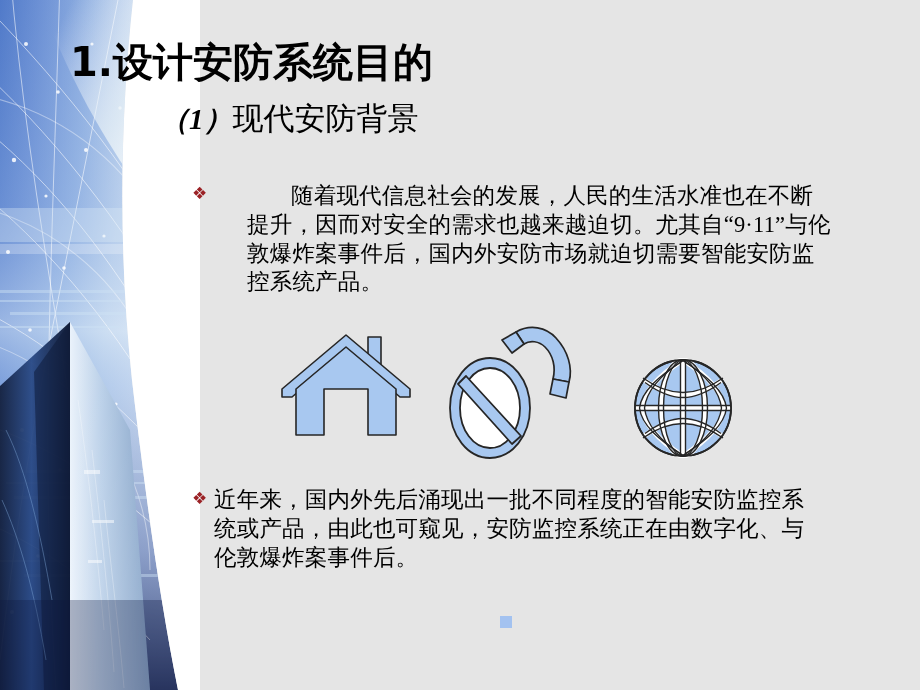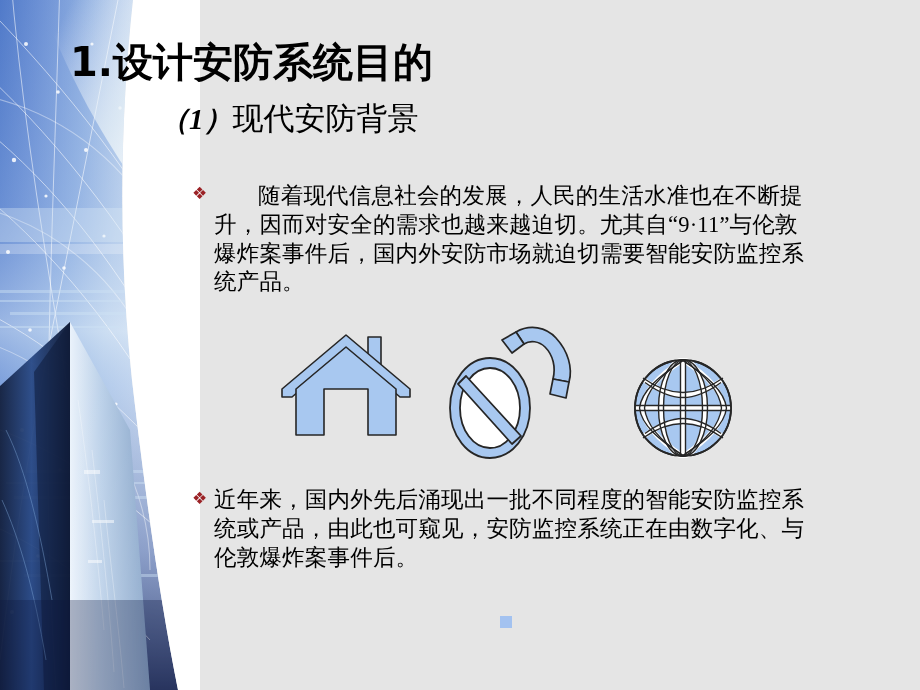--- a/index.html
+++ b/index.html
@@ -74,21 +74,21 @@
   }
   .bullet-text {
     font-family: "Liberation Serif", "DejaVu Serif", serif;
     font-size: 22.5px;
     line-height: 1.28;
     color: #000000;
     letter-spacing: 0.2px;
   }
 
   #bullet-1 { left: 192px; top: 182px; width: 640px; }
-  #bullet-1 .bullet-text { width: 600px; text-indent: 44px; }
+  #bullet-1 .bullet-text { width: 600px; text-indent: 44px; margin-left: 33px; }
   #bullet-1 .bullet-mark { margin-top: 3px; }
 
   #bullet-2 { left: 192px; top: 486px; width: 640px; }
   #bullet-2 .bullet-text { width: 600px; }
 
   
   .icon-row {
     position: absolute;
     left: 270px;
     top: 318px;

